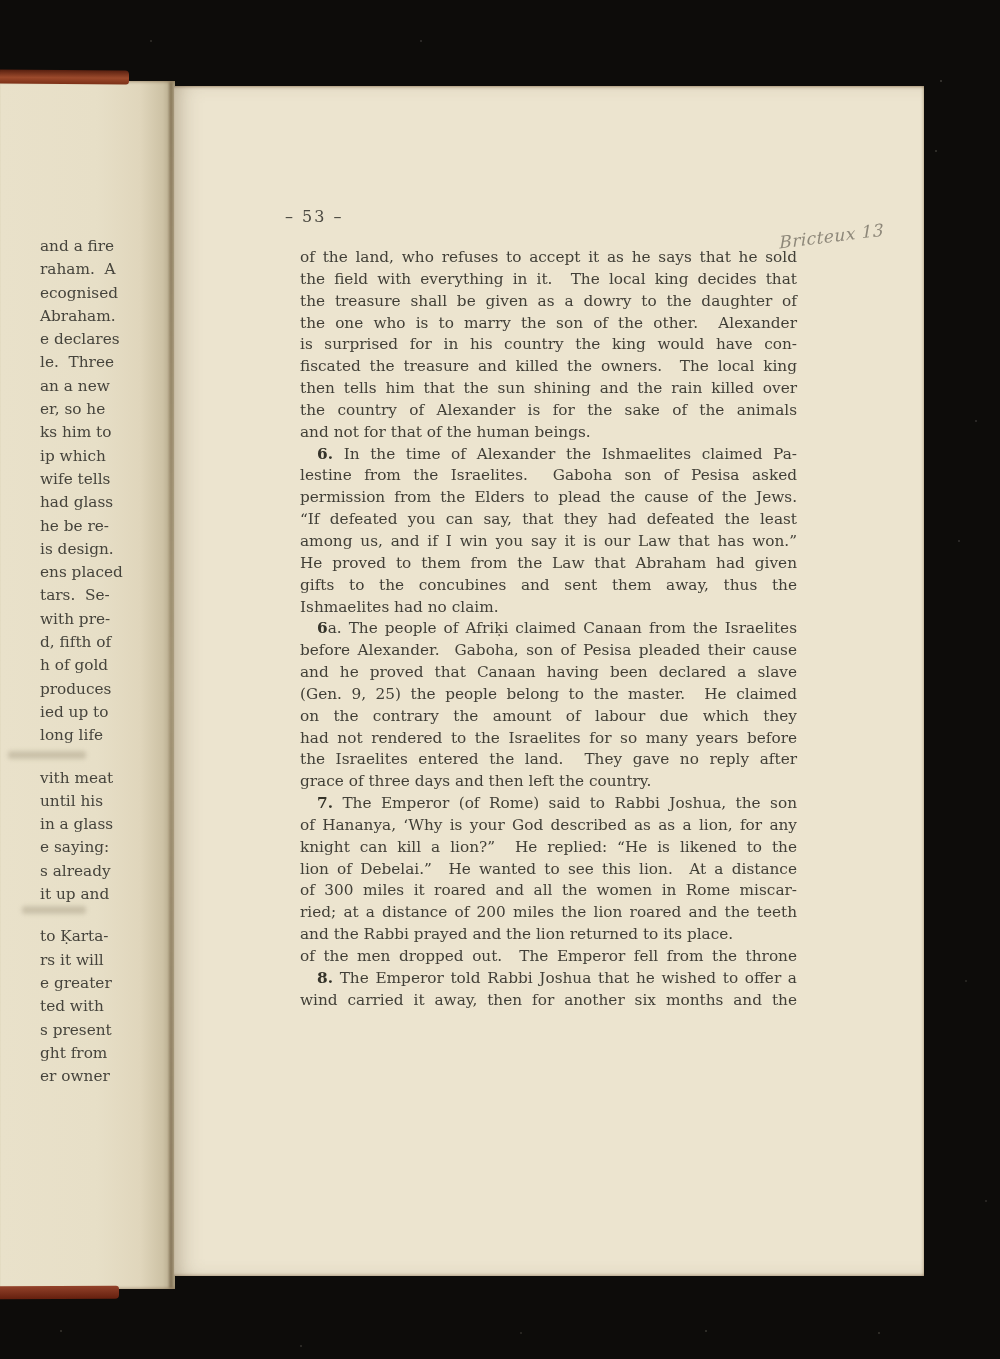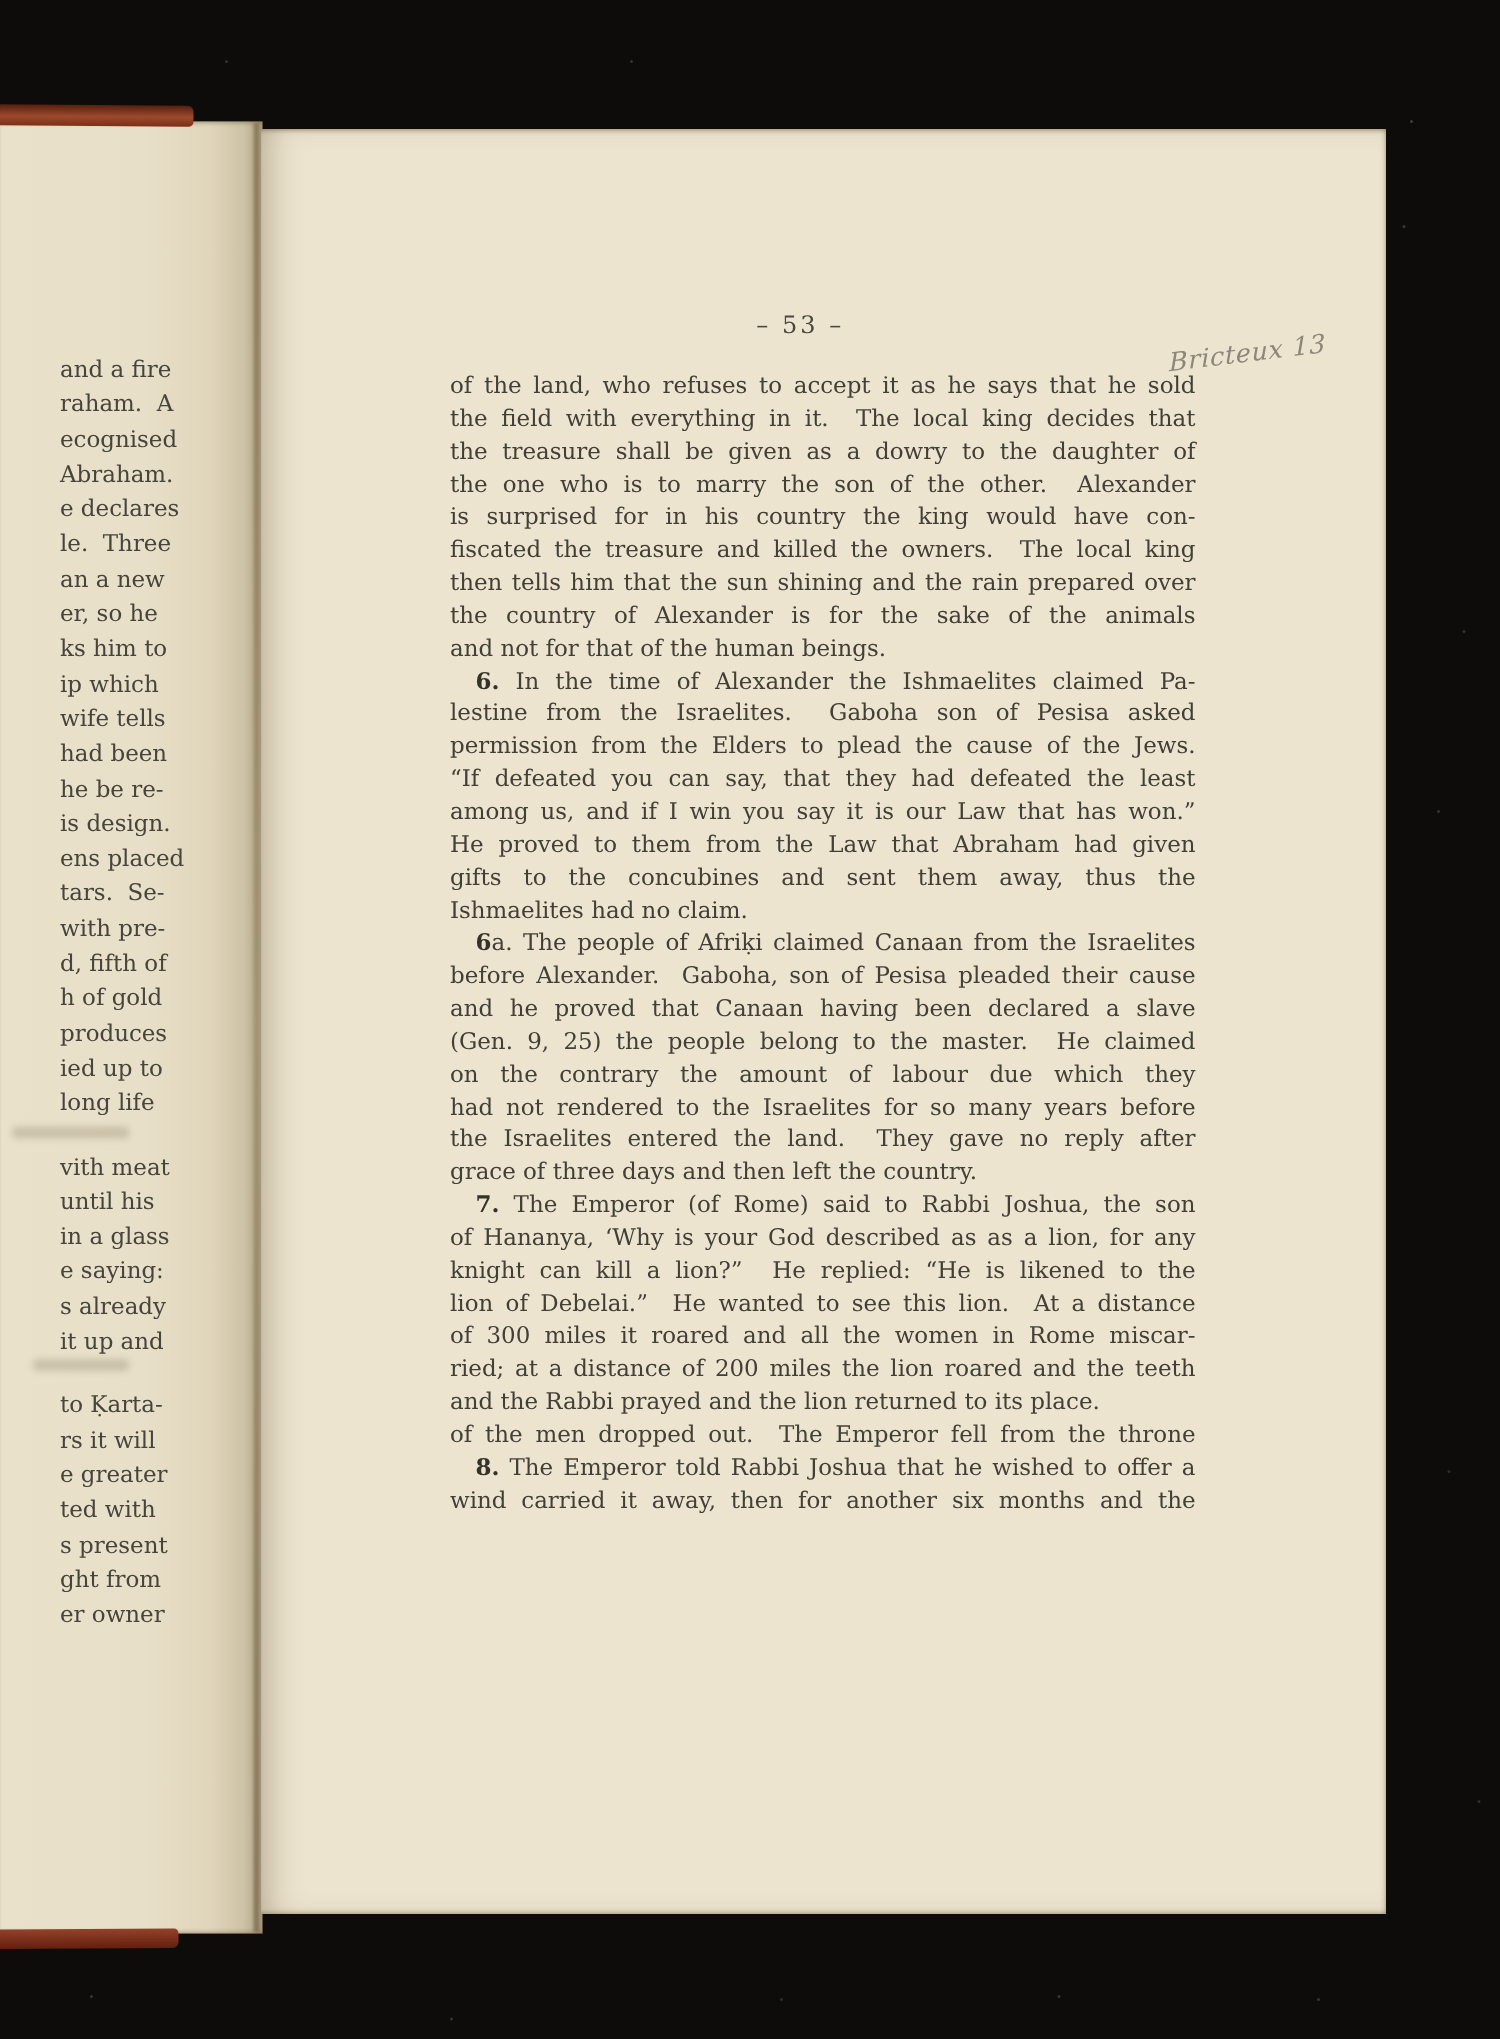--- a/index.html
+++ b/index.html
@@ -54,21 +54,21 @@
   .frag-line{height:23.3px;line-height:23.3px;white-space:nowrap;margin-left:40px;}
   .ghost{
     position:absolute;background:rgba(125,115,90,.28);
     filter:blur(2px);border-radius:3px;
   }
   .ghost1{left:8px;top:751px;width:78px;height:8px;}
   .ghost2{left:22px;top:906px;width:64px;height:8px;}
   
   .page-no{
     position:absolute;left:285px;top:207px;width:497px;
-    text-align:center;font-size:16px;color:#4a4840;letter-spacing:2px;
+    text-align:left;font-size:16px;color:#4a4840;letter-spacing:2px;
   }
   .text-block{
     position:absolute;left:300px;top:247px;width:497px;
     color:#413f37;font-size:15.3px;
   }
   .line{
     height:21.85px;line-height:21.85px;
     text-align:justify;
     text-align-last:justify;
     -moz-text-align-last:justify;
@@ -109,21 +109,21 @@
       <div class="frag-line">raham.&nbsp; A</div>
       <div class="frag-line">ecognised</div>
       <div class="frag-line">Abraham.</div>
       <div class="frag-line">e declares</div>
       <div class="frag-line">le.&nbsp; Three</div>
       <div class="frag-line">an a new</div>
       <div class="frag-line">er, so he</div>
       <div class="frag-line">ks him to</div>
       <div class="frag-line">ip which</div>
       <div class="frag-line">wife tells</div>
-      <div class="frag-line">had been</div>
+      <div class="frag-line">had glass</div>
       <div class="frag-line">he be re-</div>
       <div class="frag-line">is design.</div>
       <div class="frag-line">ens placed</div>
       <div class="frag-line">tars.&nbsp; Se-</div>
       <div class="frag-line">with pre-</div>
       <div class="frag-line">d, fifth of</div>
       <div class="frag-line">h of gold</div>
       <div class="frag-line">produces</div>
       <div class="frag-line">ied up to</div>
       <div class="frag-line">long life</div>
@@ -155,21 +155,21 @@
 <div class="page-no">– 53 –</div>
 <div class="annotation">Bricteux 13</div>
 <div class="text-block">
     <div class="para">
       <div class="line">of the land, who refuses to accept it as he says that he sold</div>
       <div class="line">the field with everything in it.&nbsp; The local king decides that</div>
       <div class="line">the treasure shall be given as a dowry to the daughter of</div>
       <div class="line">the one who is to marry the son of the other.&nbsp; Alexander</div>
       <div class="line">is surprised for in his country the king would have con-</div>
       <div class="line">fiscated the treasure and killed the owners.&nbsp; The local king</div>
-      <div class="line">then tells him that the sun shining and the rain prepared over</div>
+      <div class="line">then tells him that the sun shining and the rain killed over</div>
       <div class="line">the country of Alexander is for the sake of the animals</div>
       <div class="line last">and not for that of the human beings.</div>
     </div>
     <div class="para">
       <div class="line indent"><span class="secnum">6.</span> In the time of Alexander the Ishmaelites claimed Pa-</div>
       <div class="line">lestine from the Israelites.&nbsp; Gaboha son of Pesisa asked</div>
       <div class="line">permission from the Elders to plead the cause of the Jews.</div>
       <div class="line">“If defeated you can say, that they had defeated the least</div>
       <div class="line">among us, and if I win you say it is our Law that has won.”</div>
       <div class="line">He proved to them from the Law that Abraham had given</div>

